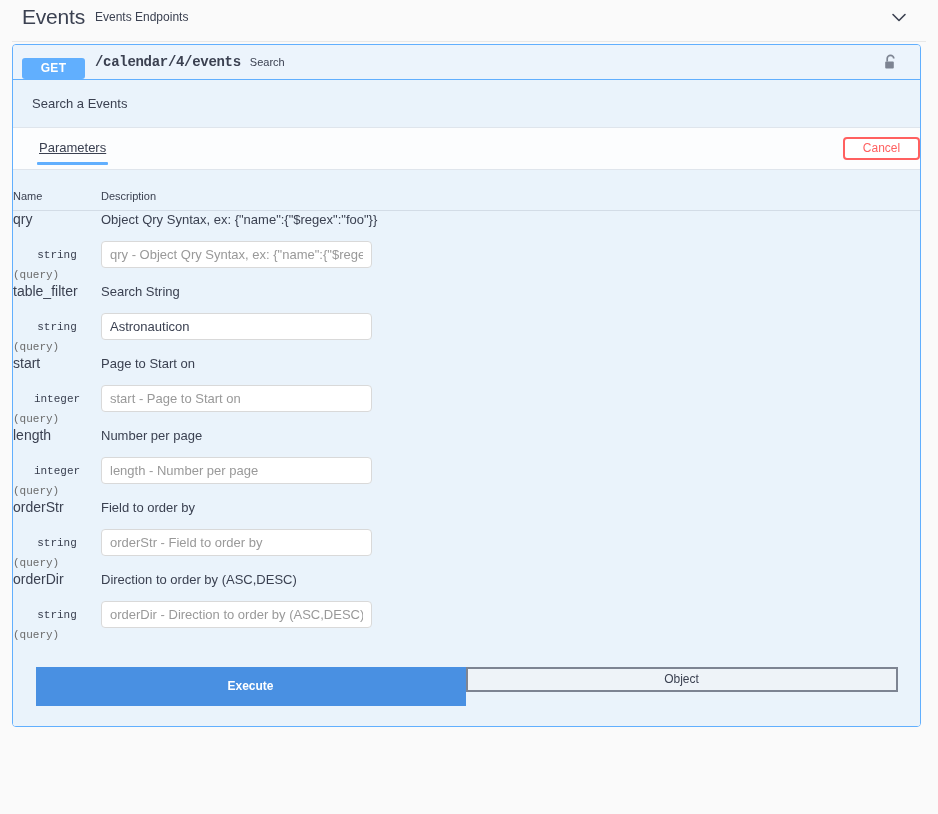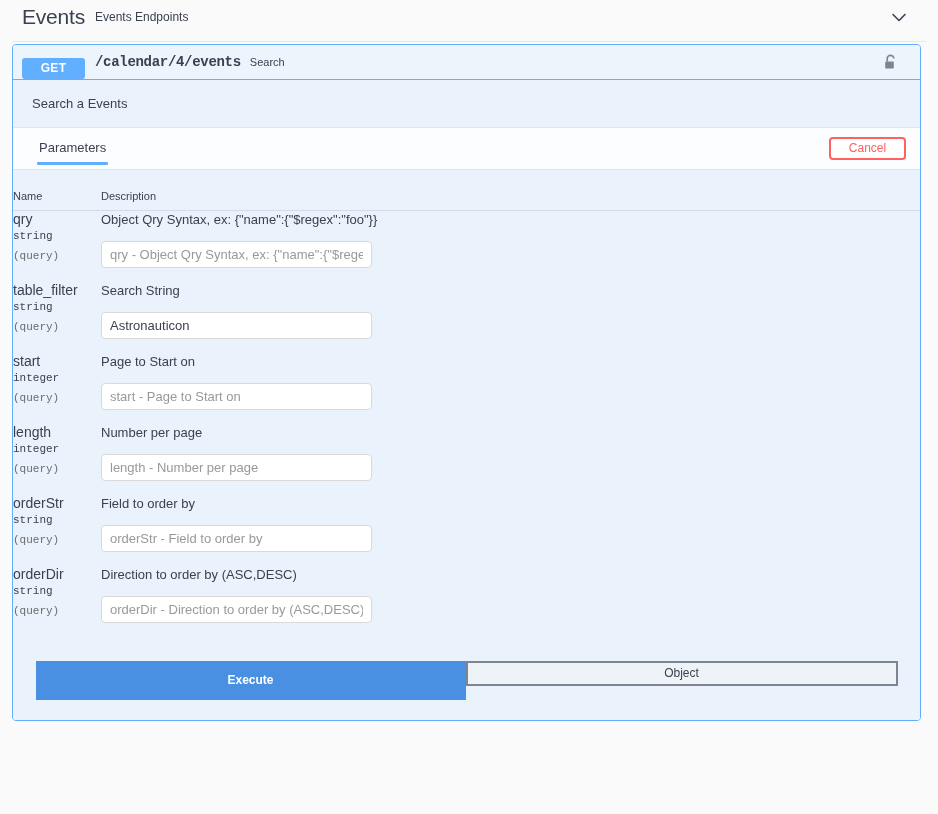--- a/index.html
+++ b/index.html
@@ -125,32 +125,33 @@
     padding-left: 24px;
   }
   .tab-item {
     position: relative;
     font-size: 13px;
     color: #3b4151;
     padding: 0 2px;
     height: 41px;
     line-height: 40px;
     cursor: pointer;
+    text-decoration: underline;
   }
   .tab-item.active::after {
     content: "";
     position: absolute;
     left: 0; right: 0; bottom: 4px;
     height: 3px;
     background: #61affe;
     border-radius: 1px;
   }
   .cancel-btn {
     position: absolute;
-    right: 14px;
+    right: 0;
     top: 9px;
     width: 77px;
     height: 23px;
     border: 2px solid #ff6060;
     border-radius: 4px;
     background: #fff;
     color: #ff6060;
     font-size: 12px;
     font-family: "Liberation Sans", sans-serif;
     cursor: pointer;
@@ -189,21 +190,22 @@
     font-size: 14px;
     color: #3b4151;
     line-height: 17px;
     white-space: nowrap;
   }
   .p-type {
     font-family: "Liberation Mono", monospace;
     font-size: 11px;
     color: #3b4151;
     line-height: 16px;
-    margin-top: 0;
+    margin-top: 19px;
+    text-align: center;
   }
   .p-in {
     font-family: "Liberation Mono", monospace;
     font-size: 11px;
     color: #6b6b6b;
     line-height: 16px;
     margin-top: 4px;
   }
   td.p-desc { padding: 16px 0 0 0; }
   .p-desc-text {

